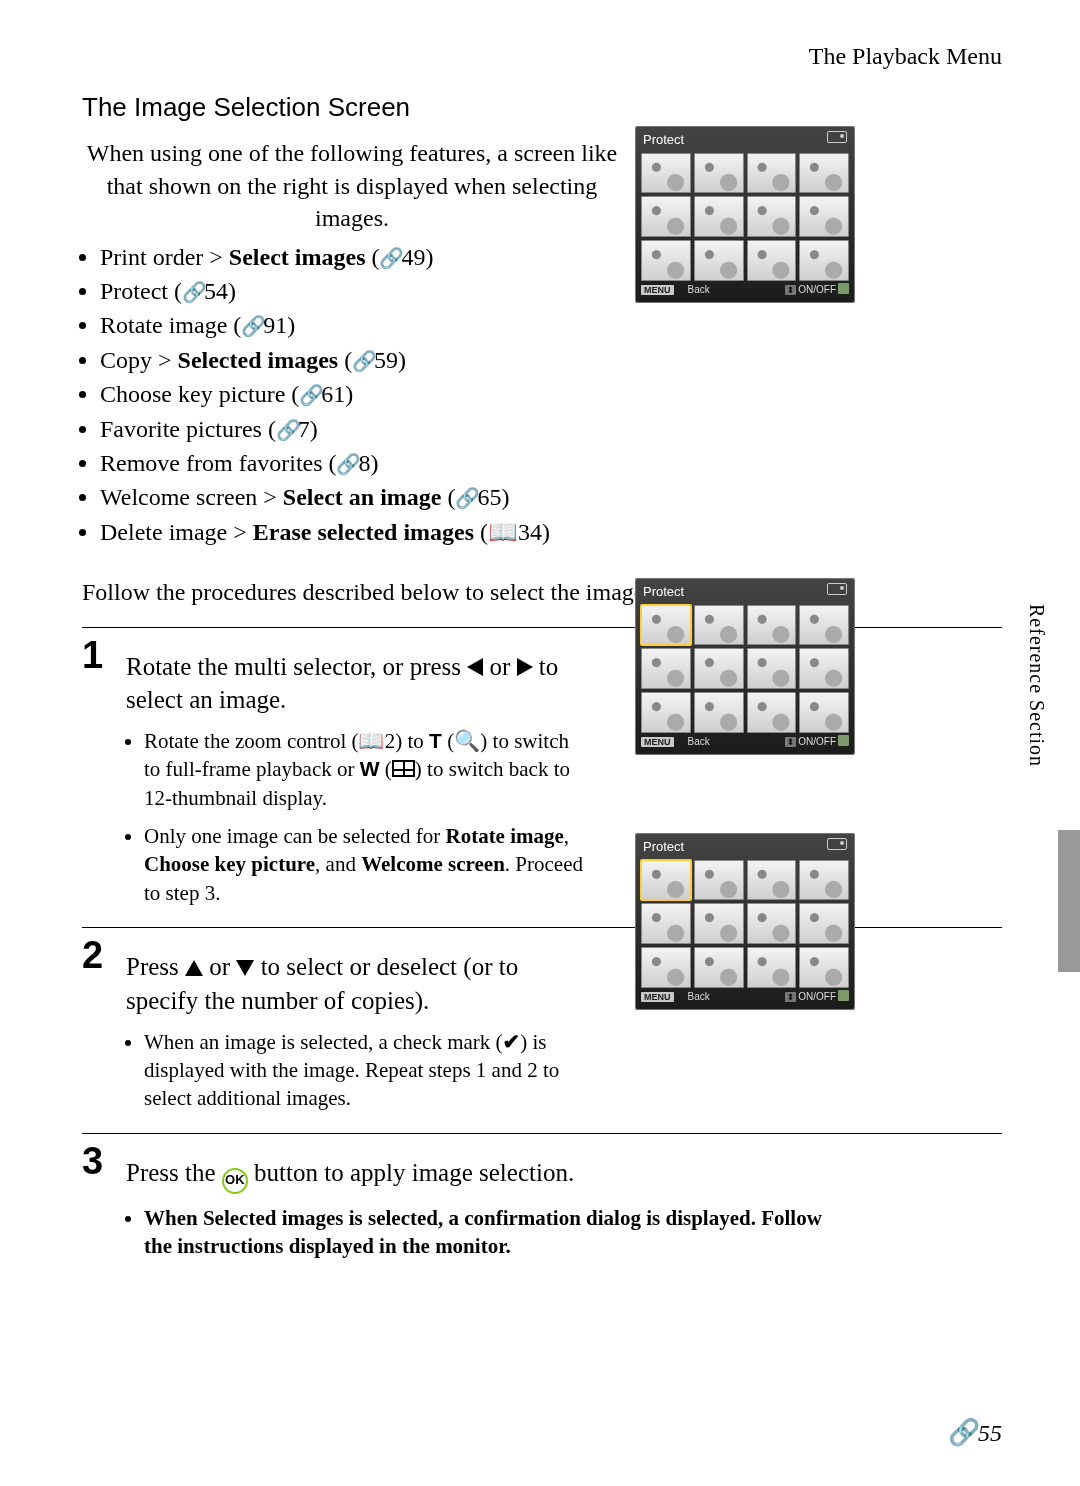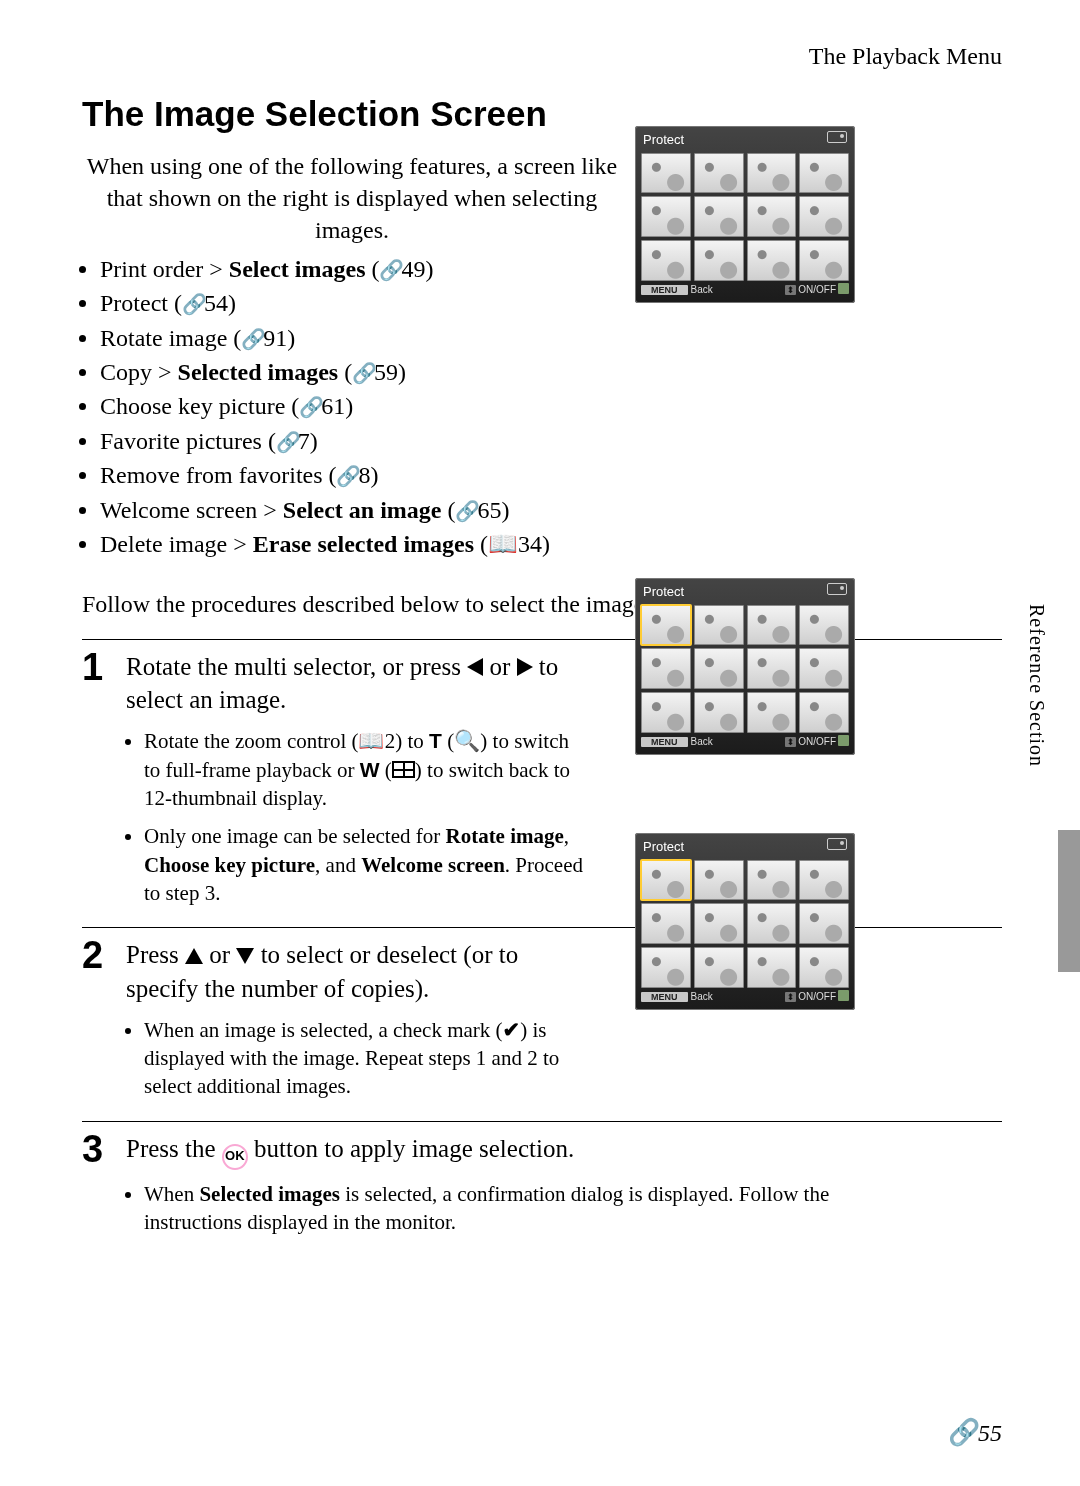--- a/index.html
+++ b/index.html
@@ -14,50 +14,50 @@
     box-sizing:border-box;
     padding:40px 78px 0 82px;
   }
   .header-breadcrumb{
     text-align:right;
     font-size:24px;
     margin-bottom:18px;
   }
   h2.section-title{
     font-family:Helvetica,Arial,sans-serif;
-    font-weight:bold;
-    font-size:35px;
+    font-weight:normal;
+    font-size:26px;
     margin:0 0 6px 0;
   }
   .intro-body{margin:12px 0 6px 0;max-width:540px;text-align:center;}
   ul.feature-list{margin:4px 0 12px 18px;padding:0;}
   ul.feature-list li{margin:2px 0;font-size:24px;}
   .ref-link{font-family:Arial,sans-serif;font-size:20px;font-weight:bold;letter-spacing:-3px;}
   .follow{margin:28px 0 18px 0;}
   hr.step-sep{border:none;border-top:1px solid #000;margin:10px 0 6px 0;}
   .step{display:flex;align-items:flex-start;gap:14px;}
   .step-num{
     font-family:Arial,Helvetica,sans-serif;
     font-weight:bold;
     font-size:38px;
     line-height:1;
     min-width:30px;
     padding-top:2px;
   }
   .step-content{flex:1;}
-  .step-head{font-size:25px;margin:4px 0 4px 0;max-width:470px;}
+  .step-head{font-size:25px;margin:16px 0 4px 0;max-width:470px;}
   ul.sub{margin:4px 0 6px 0;padding-left:18px;font-size:21px;line-height:1.35;}
   ul.sub li{margin:10px 0;max-width:440px;}
   .tri-left,.tri-right,.tri-up,.tri-down{display:inline-block;vertical-align:-1px;}
   .tri-left{width:0;height:0;border-top:9px solid transparent;border-bottom:9px solid transparent;border-right:16px solid #000;}
   .tri-right{width:0;height:0;border-top:9px solid transparent;border-bottom:9px solid transparent;border-left:16px solid #000;}
   .tri-up{width:0;height:0;border-left:9px solid transparent;border-right:9px solid transparent;border-bottom:16px solid #000;}
   .tri-down{width:0;height:0;border-left:9px solid transparent;border-right:9px solid transparent;border-top:16px solid #000;}
   .ok-btn{
-    display:inline-block;border:2px solid #f9a8d4;border-radius:50%;
+    display:inline-block;border:2px solid #84cc16;border-radius:50%;
     width:22px;height:22px;font-family:Arial,sans-serif;font-size:13px;
     font-weight:bold;text-align:center;line-height:20px;vertical-align:-3px;
   }
   .check{font-family:Arial,sans-serif;font-weight:bold;}
   .book-icon{font-family:Arial,sans-serif;}
   .T{font-family:Arial,sans-serif;font-weight:bold;}
   .W{font-family:Arial,sans-serif;font-weight:bold;}
   .magnify{font-family:Arial,sans-serif;}
   .thumb-icon{display:inline-block;border:2px solid #000;width:19px;height:13px;position:relative;vertical-align:-1px;}
   .thumb-icon::before,.thumb-icon::after{content:"";position:absolute;background:#000;}
@@ -102,22 +102,22 @@
     position:absolute;top:1px;left:1px;width:12px;height:12px;
     background:#fff;border:1px solid #333;font-size:9px;line-height:11px;
     text-align:center;font-family:Arial,sans-serif;font-weight:bold;
   }
   .cam .footer{
     display:flex;justify-content:space-between;align-items:center;
     padding:0 6px 4px 6px;font-family:Arial,sans-serif;font-size:10px;
     color:#ddd;
   }
   .cam .footer .tag{
-    background:#c8c8c8;color:#222;padding:0 10px;border-radius:1px;font-weight:bold;
-    font-size:9px;margin-right:3px;
+    background:#c8c8c8;color:#222;padding:0 3px;border-radius:1px;font-weight:bold;
+    font-size:9px;margin-right:14px;
   }
   .cam .footer .btn{background:#777;color:#111;padding:0 2px;border-radius:1px;
     font-size:9px;margin-right:2px;}
   .cam .footer .zoom{display:inline-block;width:11px;height:11px;background:#7b9b6b;
     border-radius:1px;margin-left:2px;vertical-align:-1px;}
 
   
   .side-tab{
     position:absolute;
     right:0;top:830px;
@@ -227,21 +227,21 @@
 
 <hr class="step-sep">
 
 <div class="step">
   <div class="step-num">3</div>
   <div class="step-content">
     <p class="step-head" style="max-width:700px;">
       <span>Press the </span><span class="ok-btn">OK</span><span> button to apply image selection.</span>
     </p>
     <ul class="sub">
-      <li style="max-width:700px;">
+      <li style="max-width:700px;font-weight:bold;">
         <span>When </span><b>Selected images</b><span> is selected, a confirmation dialog is displayed. Follow the instructions displayed in the monitor.</span>
       </li>
     </ul>
   </div>
 </div>
 
 <div class="cam" style="left:635px;top:126px;">
   <div class="cam-title">
     <span>Protect</span>
     <span class="key-icon"></span>

